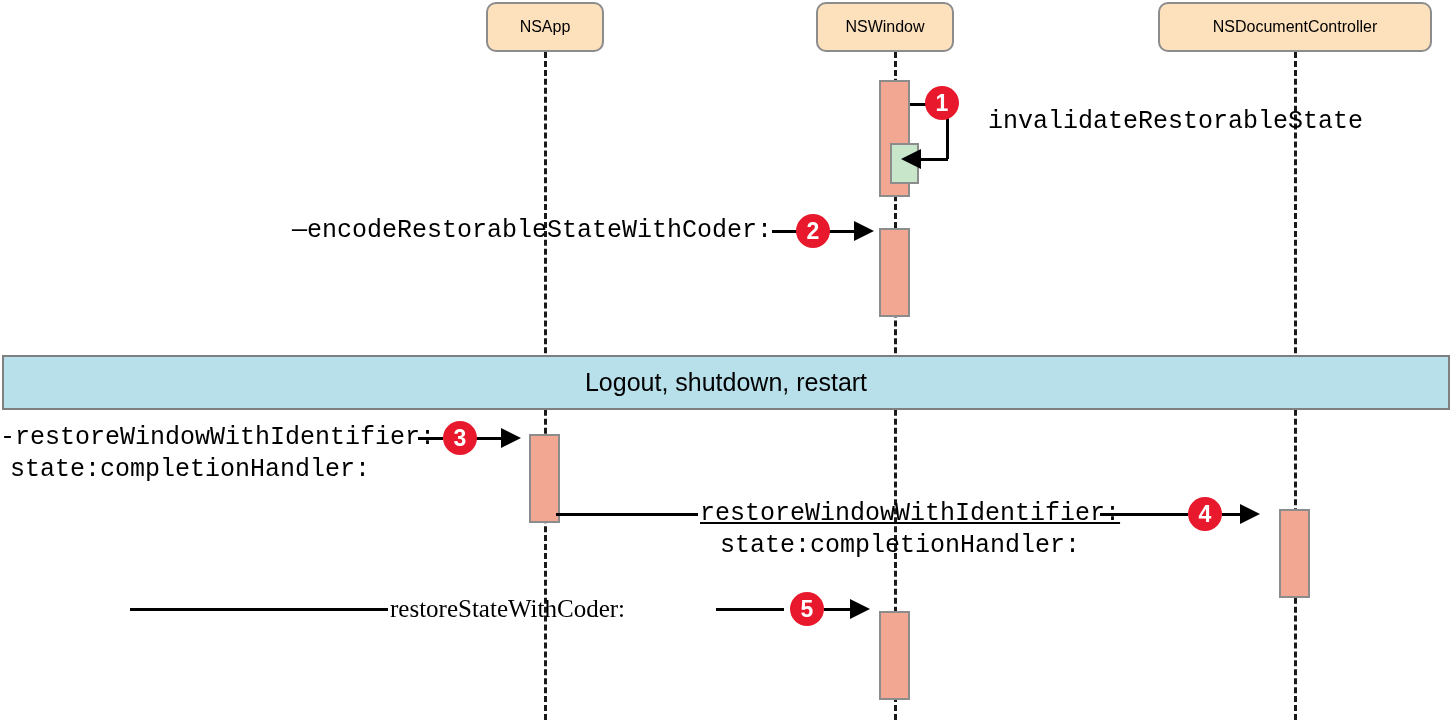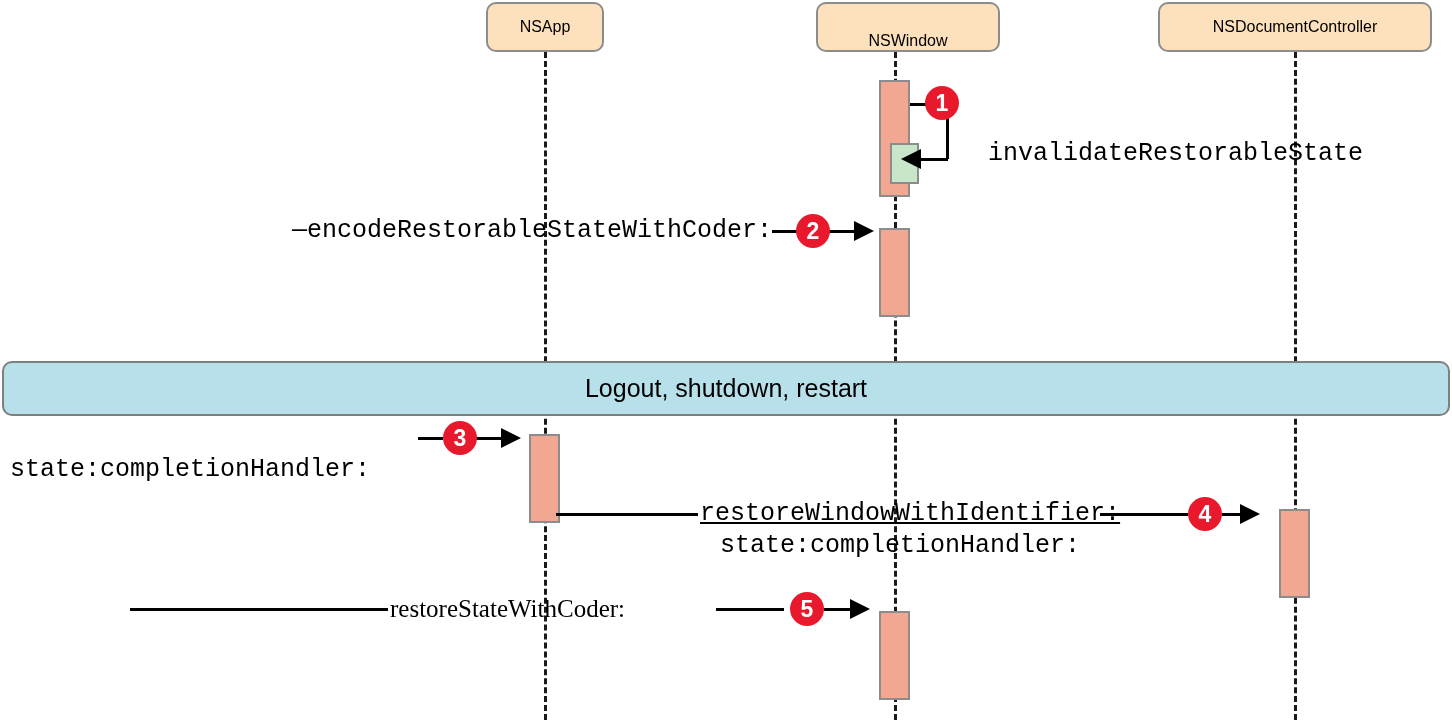--- a/index.html
+++ b/index.html
@@ -106,64 +106,63 @@
     justify-content: center;
     line-height: 1;
   }
 
   
   .band {
     position: absolute;
     box-sizing: border-box;
     background: #b8e0ea;
     border: 2px solid #7f7f7f;
-    border-radius: 10px;
+    border-radius: 0;
     display: flex;
     align-items: center;
     justify-content: center;
     font-family: "Liberation Sans", sans-serif;
     font-size: 25px;
     color: #000000;
-    margin-top: 6px;
   }
 </style>
 </head>
 <body>
 
 <div id="stage">
 
   <div class="lifeline" style="left:544px; top:52px; height:668px;"></div>
   <div class="lifeline" style="left:894px; top:52px; height:668px;"></div>
   <div class="lifeline" style="left:1294px; top:52px; height:668px;"></div>
 
   <div class="participant" style="left:486px; top:2px; width:118px; height:50px;">
     <span>NSApp</span>
   </div>
 
-  <div class="participant" style="left:816px; top:2px; width:184px; height:50px;align-items:flex-end;">
+  <div class="participant" style="left:816px; top:2px; width:138px; height:50px;">
     <span>NSWindow</span>
   </div>
 
   <div class="participant" style="left:1158px; top:2px; width:274px; height:50px;">
     <span>NSDocumentController</span>
   </div>
 
   <div class="activation" style="left:879px; top:80px; width:31px; height:117px;"></div>
   <div class="activation nested" style="left:890px; top:143px; width:29px; height:41px;"></div>
 
   <div class="msgline" style="left:910px; top:103px; width:38px;"></div>
   <div class="vline" style="left:946px; top:103px; height:56px;"></div>
   <div class="msgline" style="left:920px; top:158px; width:28px;"></div>
   <div class="arrowhead left" style="left:901px; top:149px;"></div>
 
   <div class="badge" style="left:925px; top:86px;">
     <span>1</span>
   </div>
 
-  <div class="msglabel" style="left:988px; top:106px;margin-top:32px;">invalidateRestorableState</div>
+  <div class="msglabel" style="left:988px; top:106px;">invalidateRestorableState</div>
 
   <div class="activation" style="left:879px; top:228px; width:31px; height:89px;"></div>
 
   <div class="msgline" style="left:772px; top:230px; width:25px;"></div>
   <div class="msgline" style="left:828px; top:230px; width:26px;"></div>
   <div class="arrowhead" style="left:854px; top:221px;"></div>
 
   <div class="badge" style="left:796px; top:214px;">
     <span>2</span>
   </div>
@@ -177,20 +176,21 @@
   <div class="activation" style="left:529px; top:434px; width:31px; height:89px;"></div>
 
   <div class="msgline" style="left:418px; top:437px; width:25px;"></div>
   <div class="msgline" style="left:475px; top:437px; width:26px;"></div>
   <div class="arrowhead" style="left:501px; top:428px;"></div>
 
   <div class="badge" style="left:443px; top:421px;">
     <span>3</span>
   </div>
 
+  <div class="msglabel right" style="left:0px; top:422px; width:418px;">-restoreWindowWithIdentifier:</div>
   <div class="msglabel" style="left:10px; top:454px;">state:completionHandler:</div>
 
   <div class="activation" style="left:1279px; top:509px; width:31px; height:89px;"></div>
 
   <div class="msgline" style="left:556px; top:513px; width:142px;"></div>
   <div class="msgline" style="left:1100px; top:513px; width:88px;"></div>
   <div class="msgline" style="left:1222px; top:513px; width:20px;"></div>
   <div class="arrowhead" style="left:1240px; top:504px;"></div>
 
   <div class="badge" style="left:1188px; top:497px;">

